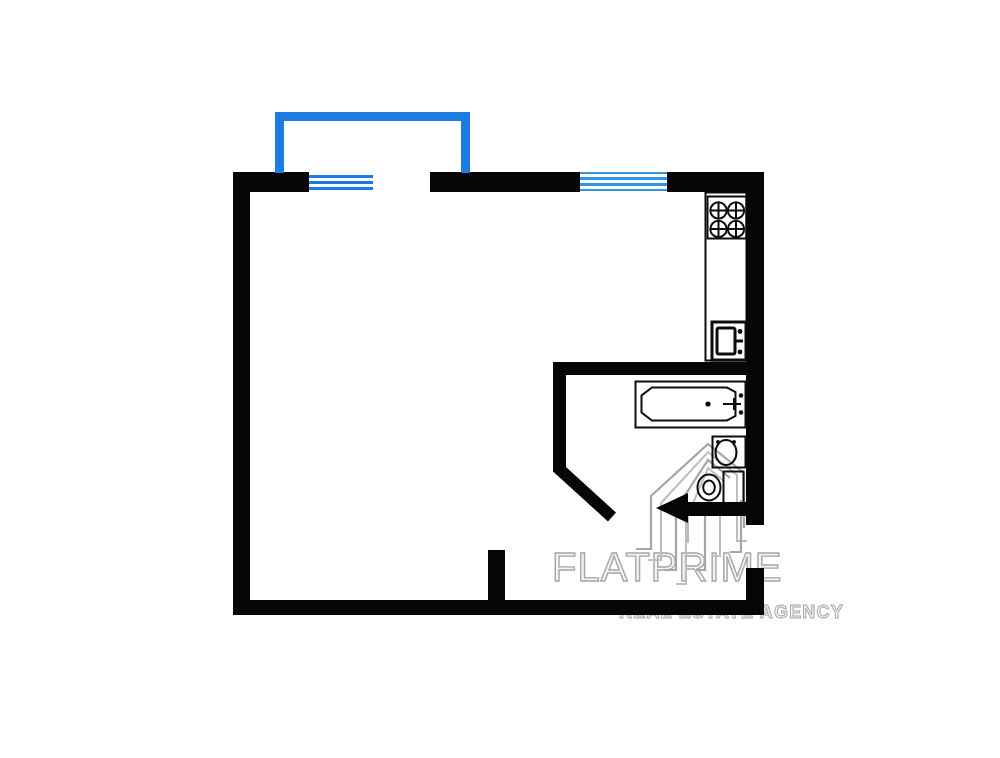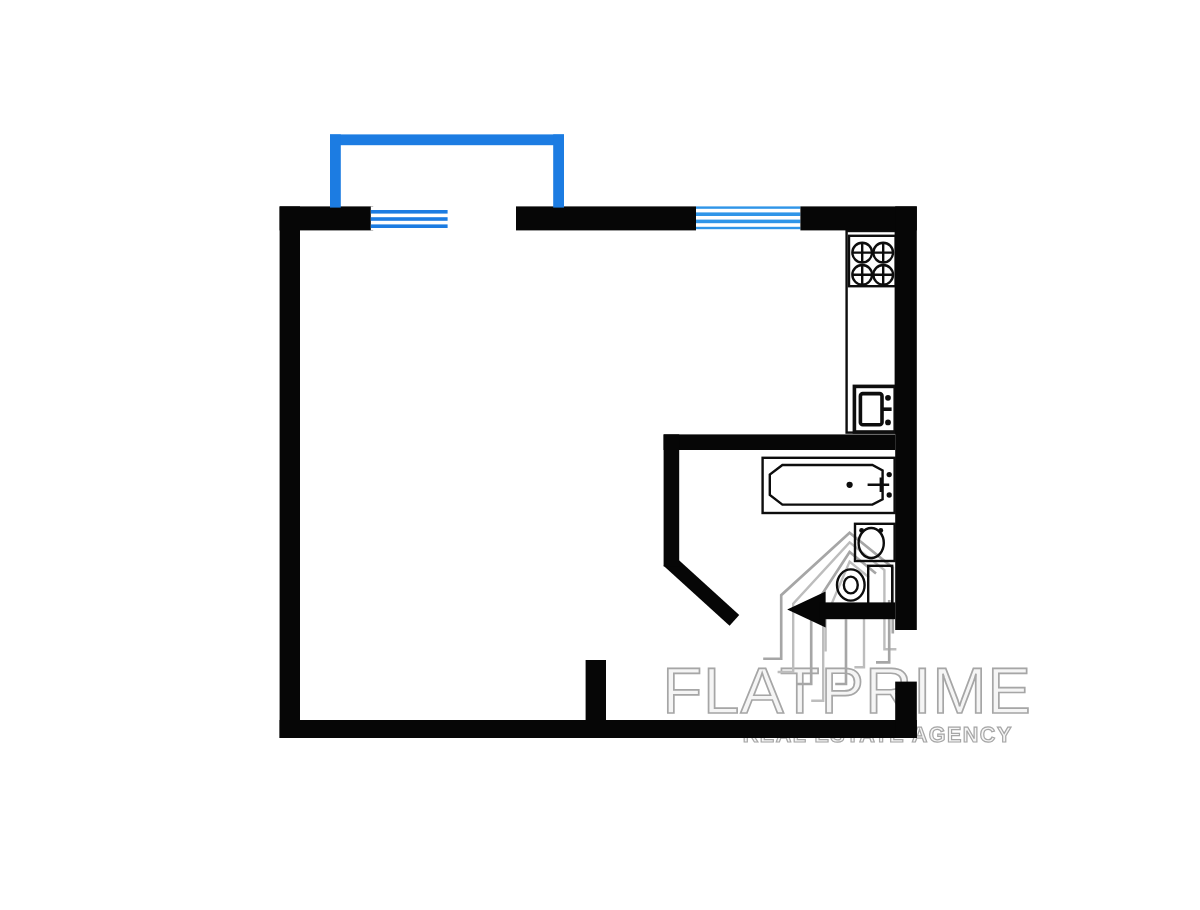--- a/index.html
+++ b/index.html
@@ -14,21 +14,21 @@
   .blue { position:absolute; background: var(--color-balcony, #1c7ce2); }
   .window { position:absolute; background:#ffffff; }
   .window .stripe { position:absolute; left:0; right:0; }
   .w1 .stripe { background: var(--color-window_left, #1c7ce2); height:3px; }
   .w2 .stripe { background: var(--color-window_right, #2f95e8); height:3.5px; }
   .w2 .edge { background: var(--color-window_right, #2f95e8); height:2px; }
 
   
   .brand {
     position:absolute; left:552px; top:545px;
-    font-size:54px; letter-spacing:1px; white-space:nowrap;
+    font-size:40px; letter-spacing:1px; white-space:nowrap;
     color: rgba(200,200,200,0.18);
     -webkit-text-stroke: 1.4px var(--color-watermark, #a6a6a6);
   }
   .tagline {
     position:absolute; left:619px; top:602px;
     font-size:18px; font-weight:bold; letter-spacing:1.2px; white-space:nowrap;
     color: rgba(200,200,200,0.18);
     -webkit-text-stroke: 1px var(--color-watermark, #a6a6a6);
   }
   .wm  { stroke: var(--color-watermark, #a6a6a6); fill:none; stroke-width:2.2; }

